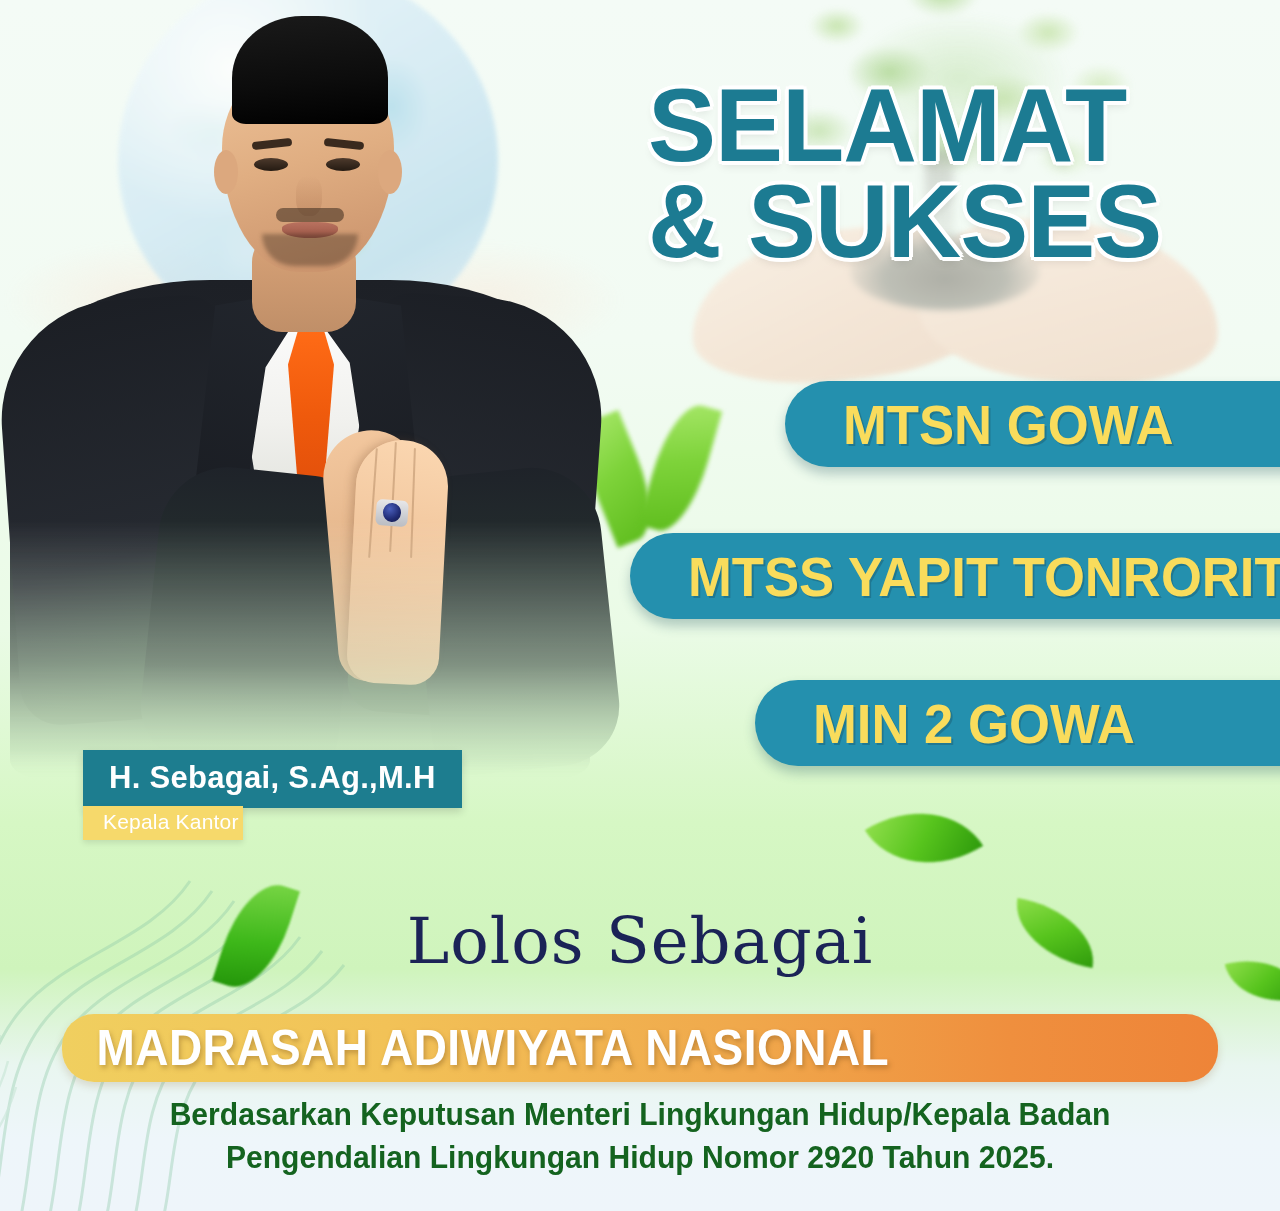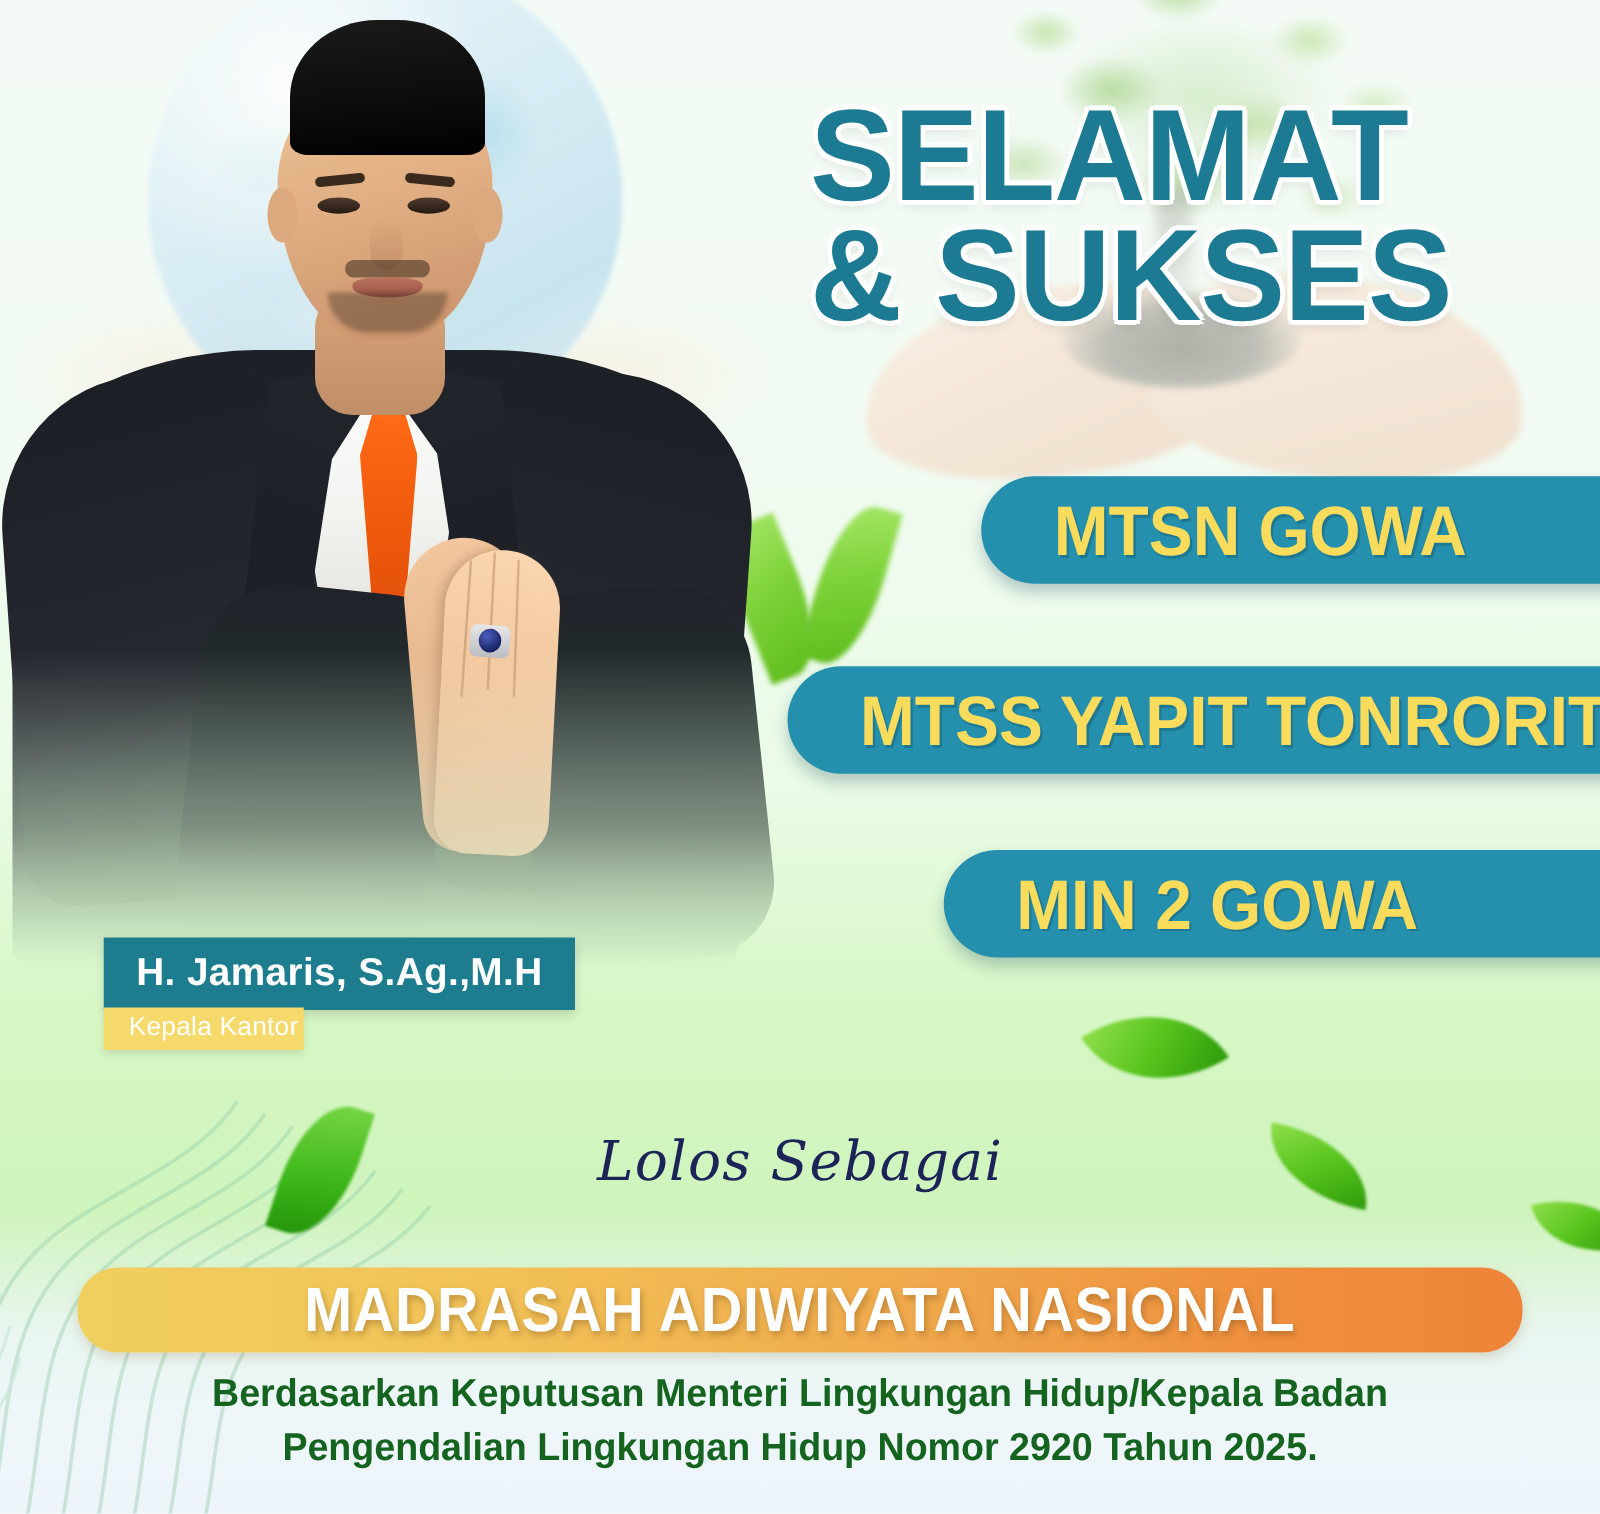--- a/index.html
+++ b/index.html
@@ -441,37 +441,36 @@
   .script-line {
     position: absolute;
     left: 0;
     right: 0;
     top: 904px;
     text-align: center;
   }
   .script-line span {
     color: #1b2357;
     font-family: "DejaVu Serif", serif;
-    font-style: italic;
     font-weight: 400;
-    font-size: 44px;
+    font-size: 64px;
     letter-spacing: 1px;
   }
 
   
   .award-band {
     position: absolute;
     left: 62px;
     top: 1014px;
     width: 1156px;
     height: 68px;
     background: linear-gradient(90deg, #f0cf5f 0%, #f2c257 28%, #f0a94c 58%, #ef8f3e 82%, #ee8438 100%);
     display: flex;
     align-items: center;
-    justify-content: center;
+    justify-content: flex-start;
     box-shadow: 0 4px 9px rgba(120,80,20,0.18);
     border-radius: 32px;
   }
   .award-band span {
     color: #ffffff;
     font-weight: 900;
     font-size: 50px;
     letter-spacing: 0.5px;
     white-space: nowrap;
     font-family: "Liberation Sans", sans-serif;
@@ -594,21 +593,21 @@
     <span>MTSN GOWA</span>
   </div>
   <div class="pill pill-2">
     <span>MTSS YAPIT TONRORITA</span>
   </div>
   <div class="pill pill-3">
     <span>MIN 2 GOWA</span>
   </div>
 
   <div class="name-block">
-    <span>H. Jamaris, S.Ag.,M.H</span>
+    <span>H. Sebagai, S.Ag.,M.H</span>
   </div>
   <div class="role-block">
     <span>Kepala Kantor</span>
   </div>
 
   <div class="script-line">
     <span>Lolos Sebagai</span>
   </div>
 
   <div class="award-band">

